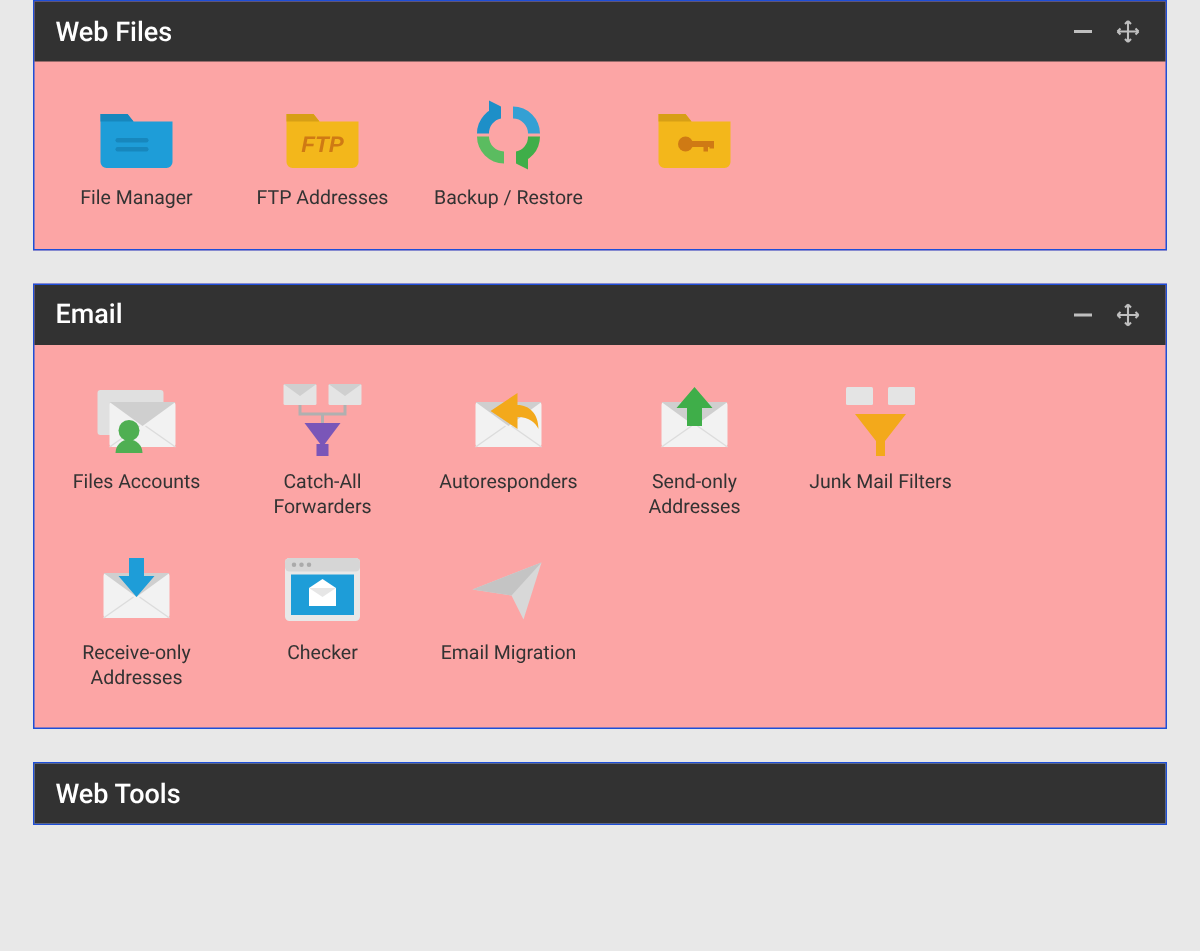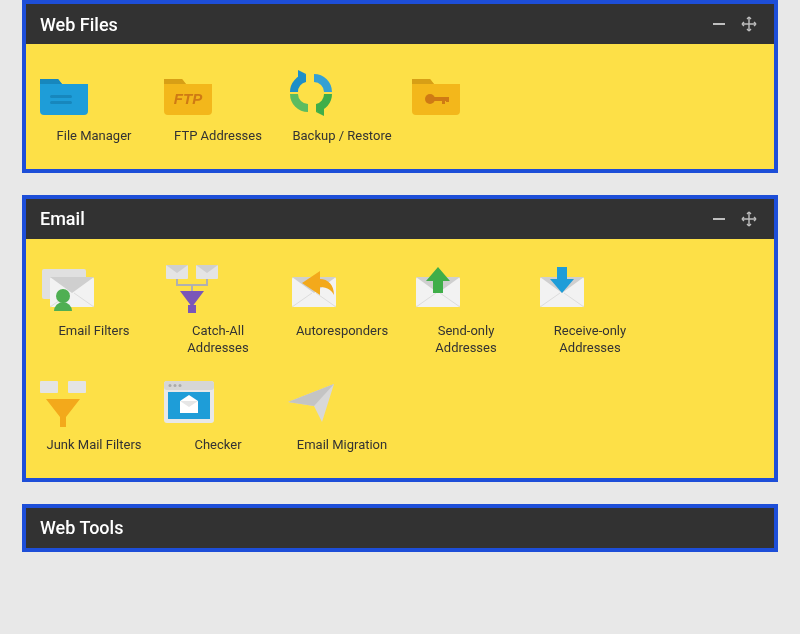--- a/index.html
+++ b/index.html
@@ -1,25 +1,25 @@
 <!DOCTYPE html>
 <html><head>
 <meta charset="utf-8">
 <style>
   *{box-sizing:border-box;margin:0;padding:0}
   body{background:#e8e8e8;font-family:-apple-system,BlinkMacSystemFont,"Segoe UI",Roboto,Arial,sans-serif;width:800px;height:634px;overflow:hidden;padding:0 22px}
-  .panel{background:#fde047;border:4px solid #1d4ed8;margin-bottom:22px}
+  .panel{background:#fca5a5;border:1px solid #1d4ed8;margin-bottom:22px}
   .panel:first-child{margin-top:0}
   .panel-header{background:#323232;color:#fff;height:40px;display:flex;align-items:center;padding:0 14px}
   .panel-title{font-size:18px;font-weight:500;flex:1}
   .hdr-icon{width:22px;height:22px;display:flex;align-items:center;justify-content:center;cursor:pointer;color:#bfbfbf}
   .hdr-icon+.hdr-icon{margin-left:8px}
   .panel-body{padding:18px 6px 10px 6px;display:flex;flex-wrap:wrap}
   .item{width:124px;text-align:center;padding:4px 4px 14px 4px;cursor:pointer}
-  .ico{height:54px;display:flex;align-items:center;margin-bottom:8px}
+  .ico{height:54px;display:flex;align-items:center;justify-content:center;margin-bottom:8px}
   .lbl{font-size:13px;color:#333;line-height:1.3}
   svg{display:block}
 </style>
 </head>
 <body>
 
 <div class="panel">
   <div class="panel-header">
     <div class="panel-title">Web Files</div>
     <div class="hdr-icon">
@@ -110,38 +110,38 @@
       <div class="ico">
         <svg width="64" height="50" viewBox="0 0 64 50">
           <rect x="6" y="6" width="44" height="30" rx="2" fill="#e0e0e0"></rect>
           <rect x="14" y="14" width="44" height="30" rx="2" fill="#f2f2f2"></rect>
           <path d="M14 14 l22 16 l22 -16" fill="#cfcfcf"></path>
           <path d="M14 44 l20 -14 M58 44 l-20 -14" stroke="#dcdcdc" stroke-width="1" fill="none"></path>
           <circle cx="27" cy="33" r="7" fill="#4faf52"></circle>
           <path d="M18 48 a9 9 0 0 1 18 0 z" fill="#4faf52"></path>
         </svg>
       </div>
-      <div class="lbl">Email Filters</div>
+      <div class="lbl">Files Accounts</div>
     </div>
 
 
     <div class="item">
       <div class="ico">
         <svg width="64" height="54" viewBox="0 0 64 54">
           <rect x="6" y="4" width="22" height="14" rx="1" fill="#e4e4e4"></rect>
           <path d="M6 4 l11 8 l11 -8" fill="#cfcfcf"></path>
           <rect x="36" y="4" width="22" height="14" rx="1" fill="#e4e4e4"></rect>
           <path d="M36 4 l11 8 l11 -8" fill="#cfcfcf"></path>
           <path d="M17 18 v6 h30 v-6" stroke="#b0b0b0" stroke-width="2" fill="none"></path>
           <path d="M32 24 v6" stroke="#b0b0b0" stroke-width="2"></path>
           <path d="M20 30 h24 l-12 16 z" fill="#7a56b8"></path>
           <rect x="28" y="44" width="8" height="8" fill="#7a56b8"></rect>
         </svg>
       </div>
-      <div class="lbl">Catch-All Addresses</div>
+      <div class="lbl">Catch-All Forwarders</div>
     </div>
 
     <div class="item">
       <div class="ico">
         <svg width="60" height="50" viewBox="0 0 60 50">
           <rect x="8" y="14" width="44" height="30" rx="2" fill="#f2f2f2"></rect>
           <path d="M8 14 l22 16 l22 -16" fill="#cfcfcf"></path>
           <path d="M8 44 l20 -14 M52 44 l-20 -14" stroke="#dcdcdc" stroke-width="1" fill="none"></path>
           <path d="M36 16 v-8 l-18 12 18 12 v-8 c8 0 12 4 14 8 0 -10 -6 -16 -14 -16z" fill="#f3a91b"></path>
         </svg>
@@ -156,39 +156,39 @@
           <path d="M8 14 l22 16 l22 -16" fill="#cfcfcf"></path>
           <path d="M8 44 l20 -14 M52 44 l-20 -14" stroke="#dcdcdc" stroke-width="1" fill="none"></path>
           <path d="M30 4 l-12 14 h7 v12 h10 v-12 h7 z" fill="#3fae49"></path>
         </svg>
       </div>
       <div class="lbl">Send-only Addresses</div>
     </div>
 
     <div class="item">
       <div class="ico">
+        <svg width="54" height="54" viewBox="0 0 54 54">
+          <rect x="4" y="6" width="18" height="12" rx="1" fill="#e4e4e4"></rect>
+          <rect x="32" y="6" width="18" height="12" rx="1" fill="#e4e4e4"></rect>
+          <path d="M10 24 h34 l-14 18 v10 h-6 v-10 z" fill="#f3a91b"></path>
+        </svg>
+      </div>
+      <div class="lbl">Junk Mail Filters</div>
+    </div>
+
+    <div class="item">
+      <div class="ico">
         <svg width="60" height="50" viewBox="0 0 60 50">
           <rect x="8" y="14" width="44" height="30" rx="2" fill="#f2f2f2"></rect>
           <path d="M8 14 l22 16 l22 -16" fill="#cfcfcf"></path>
           <path d="M8 44 l20 -14 M52 44 l-20 -14" stroke="#dcdcdc" stroke-width="1" fill="none"></path>
           <path d="M25 4 h10 v12 h7 l-12 14 -12 -14 h7 z" fill="#1e9dd8"></path>
         </svg>
       </div>
       <div class="lbl">Receive-only Addresses</div>
-    </div>
-
-    <div class="item">
-      <div class="ico">
-        <svg width="54" height="54" viewBox="0 0 54 54">
-          <rect x="4" y="6" width="18" height="12" rx="1" fill="#e4e4e4"></rect>
-          <rect x="32" y="6" width="18" height="12" rx="1" fill="#e4e4e4"></rect>
-          <path d="M10 24 h34 l-14 18 v10 h-6 v-10 z" fill="#f3a91b"></path>
-        </svg>
-      </div>
-      <div class="lbl">Junk Mail Filters</div>
     </div>
 
     <div class="item">
       <div class="ico">
         <svg width="58" height="50" viewBox="0 0 58 50">
           <rect x="4" y="4" width="50" height="42" rx="3" fill="#e8e8e8"></rect>
           <rect x="4" y="4" width="50" height="9" rx="3" fill="#d6d6d6"></rect>
           <circle cx="10" cy="8.5" r="1.5" fill="#aaa"></circle>
             <circle cx="15" cy="8.5" r="1.5" fill="#aaa"></circle>
             <circle cx="20" cy="8.5" r="1.5" fill="#aaa"></circle>

